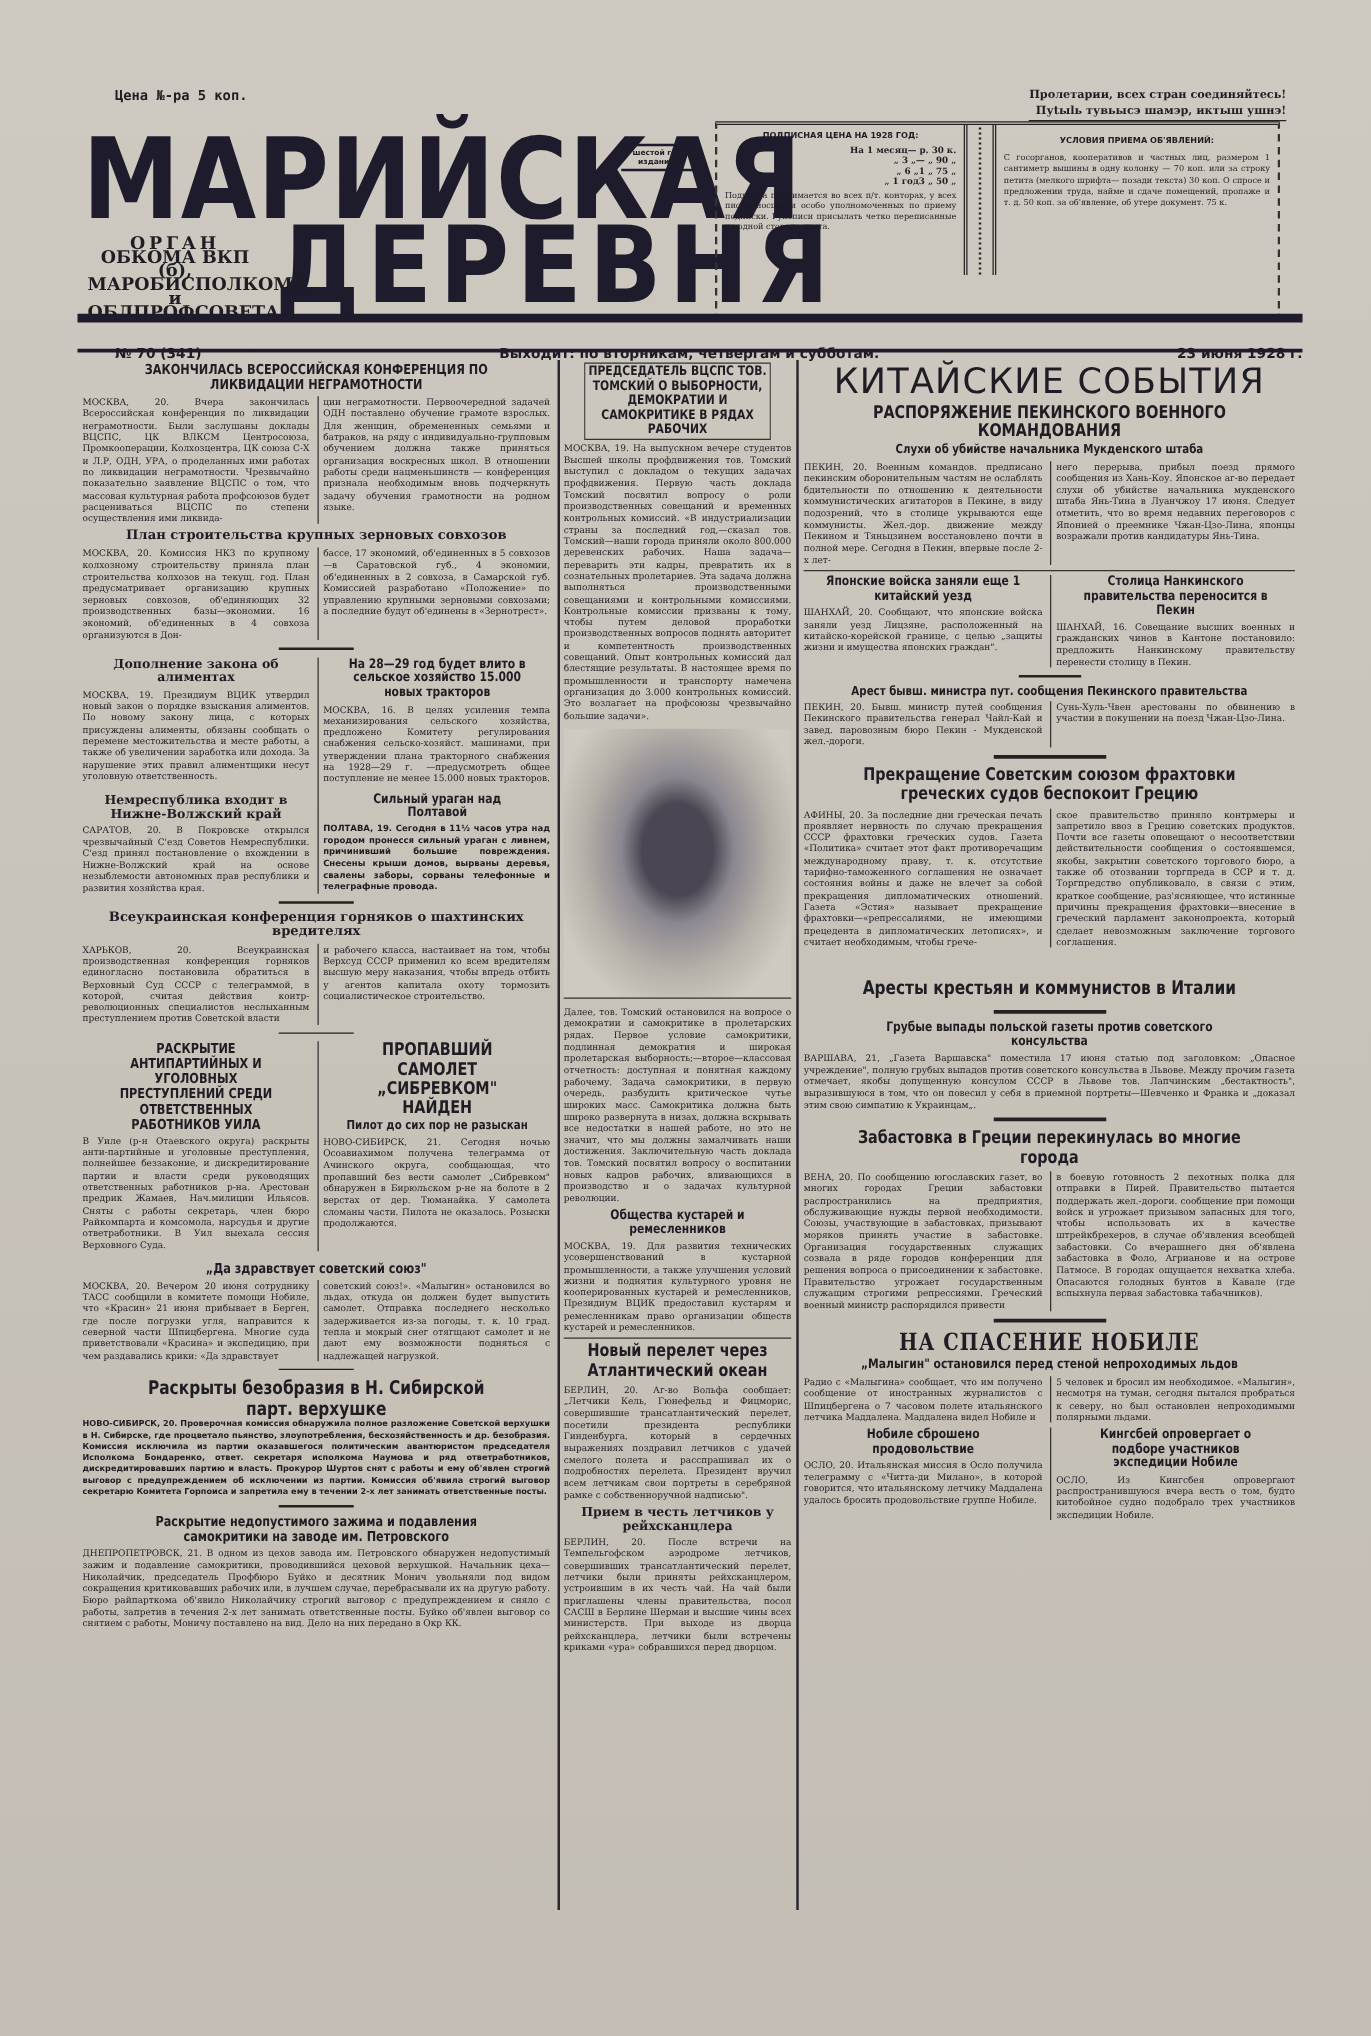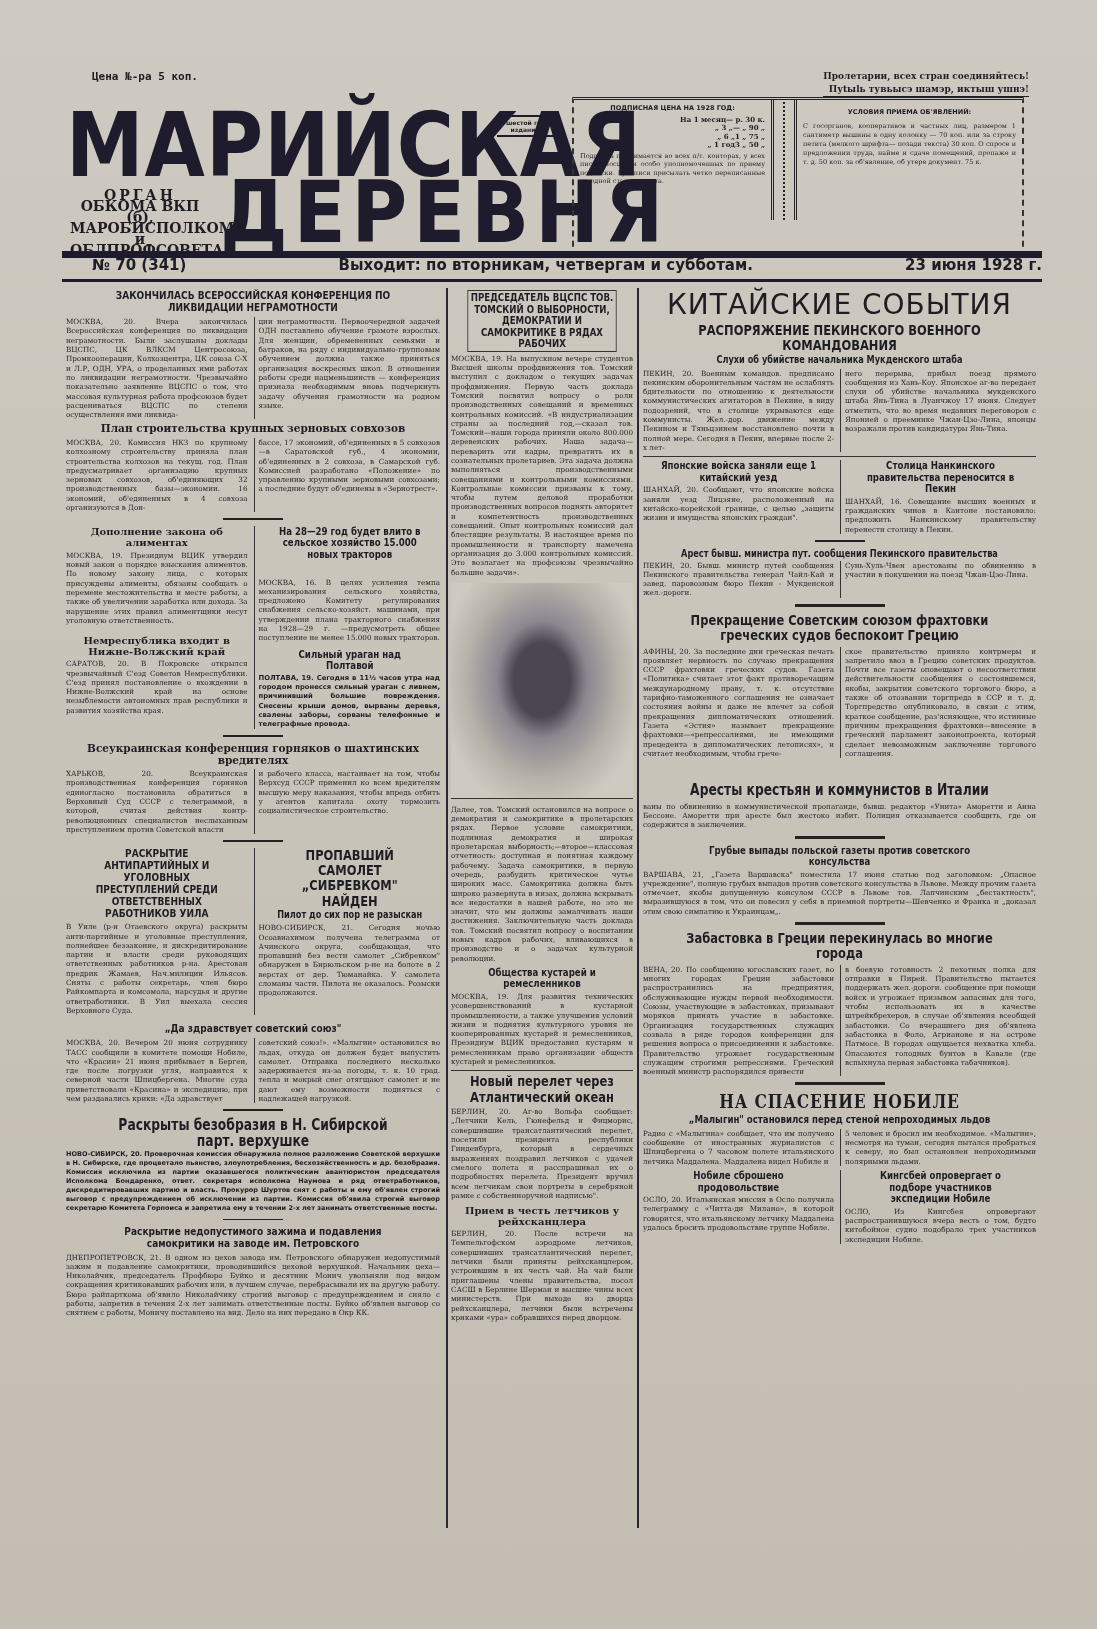--- a/index.html
+++ b/index.html
@@ -26,21 +26,21 @@
   .infobox { left:572px; top:97px; width:448px; height:154px; border-top:3px double #222; border-bottom:3px double #222; border-left:2px dashed #333; border-right:2px dashed #333; }
   .infobox .addr { font-size:11px; text-align:center; border-bottom:1.5px solid #222; padding:3px 0 2px; letter-spacing:0.3px; }
   .infobox .cols { display:flex; height:120px; }
   .infobox .sub { width:185px; padding:4px 6px; font-size:6.5px; line-height:8.5px; }
   .infobox .sub h4 { margin:0 0 3px; font-size:6.5px; text-align:center; font-family:"DejaVu Sans", sans-serif; }
   .infobox .sub .row { display:flex; justify-content:flex-end; font-weight:bold; font-size:7px; }
   .infobox .divider { width:20px; border-left:3px double #222; border-right:3px double #222; background:repeating-linear-gradient(180deg,#222 0 2px,transparent 2px 4px); background-size:2px 4px; background-repeat:repeat-y; background-position:center; }
   .infobox .ads { flex:1; padding:4px 6px; font-size:6.5px; line-height:9px; }
   .infobox .ads h4 { margin:4px 0 5px; text-align:center; font-size:6.5px; font-family:"DejaVu Sans", sans-serif; }
   .bar-thick { left:62px; width:980px; height:7px; background:#1d1b2c; }
-  .issue-line { left:92px; top:256px; width:950px; display:flex; justify-content:space-between; font-size:15px; font-weight:bold; font-family:"DejaVu Sans", sans-serif; }
+  .issue-line { left:92px; top:276px; width:950px; display:flex; justify-content:space-between; font-size:11px; font-weight:bold; font-family:"DejaVu Sans", sans-serif; }
   .vline { width:1.5px; background:#2a2830; }
   .hd { font-family:"DejaVu Sans", sans-serif; font-weight:bold; text-align:center; line-height:1.1; transform:scaleX(0.82); transform-origin:center; }
   .bt { font-size:7.2px; line-height:9.3px; text-align:justify; }
   .two { display:flex; gap:6px; }
   .two > div { flex:1; }
   .two > div + div { border-left:1px solid #333; padding-left:4px; }
   .sep { height:3px; width:90px; background:#222; margin:6px auto; }
   .portrait { background:radial-gradient(ellipse at 50% 45%, #4a4752 0 22%, #8b8790 35%, #b8b3aa 60%, #cfcac1 80%); border-bottom:1px solid #333; }
 </style>
 </head>
@@ -134,21 +134,21 @@
           <div class="bt" style="margin-top:3px">МОСКВА, 19. Президиум ВЦИК утвердил новый закон о порядке взыскания алиментов. По новому закону лица, с которых присуждены алименты, обязаны сообщать о перемене местожительства и месте работы, а также об увеличении заработка или дохода. За нарушение этих правил алиментщики несут уголовную ответственность.</div>
         </div>
         <div style="margin-top:10px">
           <div class="hd" style="font-size:10px;font-family:'DejaVu Serif',serif;transform:none">Немреспублика входит в Нижне-Волжский край</div>
           <div class="bt" style="margin-top:2px">САРАТОВ, 20. В Покровске открылся чрезвычайный С'езд Советов Немреспублики. С'езд принял постановление о вхождении в Нижне-Волжский край на основе незыблемости автономных прав республики и развития хозяйства края.</div>
         </div>
       </div>
       <div>
         <div>
           <div class="hd" style="font-size:10.5px">На 28—29 год будет влито в сельское хозяйство 15.000 новых тракторов</div>
-          <div class="bt" style="margin-top:17px">МОСКВА, 16. В целях усиления темпа механизирования сельского хозяйства, предложено Комитету регулирования снабжения сельско-хозяйст. машинами, при утверждении плана тракторного снабжения на 1928—29 г. —предусмотреть общее поступление не менее 15.000 новых тракторов.</div>
+          <div class="bt" style="margin-top:2px">МОСКВА, 16. В целях усиления темпа механизирования сельского хозяйства, предложено Комитету регулирования снабжения сельско-хозяйст. машинами, при утверждении плана тракторного снабжения на 1928—29 г. —предусмотреть общее поступление не менее 15.000 новых тракторов.</div>
         </div>
         <div style="margin-top:6px">
           <div class="hd" style="font-size:10.5px">Сильный ураган над Полтавой</div>
           <div class="bt" style="margin-top:2px;font-family:'DejaVu Sans',sans-serif;font-weight:bold;font-size:6.8px">ПОЛТАВА, 19. Сегодня в 11½ часов утра над городом пронесся сильный ураган с ливнем, причинивший большие повреждения. Снесены крыши домов, вырваны деревья, свалены заборы, сорваны телефонные и телеграфные провода.</div>
         </div>
       </div>
     </div>
     <div class="sep" style="height:1.5px;width:60px"></div>
 
     <div>
@@ -247,21 +247,20 @@
     <div>
       <div class="hd" style="font-size:14px">Прекращение Советским союзом фрахтовки греческих судов беспокоит Грецию</div>
       <div class="two" style="margin-top:3px">
         <div class="bt">АФИНЫ, 20. За последние дни греческая печать проявляет нервность по случаю прекращения СССР фрахтовки греческих судов. Газета «Политика» считает этот факт противоречащим международному праву, т. к. отсутствие тарифно-таможенного соглашения не означает состояния войны и даже не влечет за собой прекращения дипломатических отношений. Газета «Эстия» называет прекращение фрахтовки—«репрессалиями, не имеющими прецедента в дипломатических летописях», и считает необходимым, чтобы грече-</div>
         <div class="bt">ское правительство приняло контрмеры и запретило ввоз в Грецию советских продуктов. Почти все газеты оповещают о несоответствии действительности сообщения о состоявшемся, якобы, закрытии советского торгового бюро, а также об отозвании торгпреда в ССР и т. д. Торгпредство опубликовало, в связи с этим, краткое сообщение, раз'ясняющее, что истинные причины прекращения фрахтовки—внесение в греческий парламент законопроекта, который сделает невозможным заключение торгового соглашения.</div>
       </div>
     </div>
     <div style="margin-top:24px">
       <div class="hd" style="font-size:15px">Аресты крестьян и коммунистов в Италии</div>
       <div class="two" style="margin-top:3px">
-        <div class="bt">ваны по обвинению в коммунистической пропаганде, бывш. редактор «Унита» Аморетти и Анна Бессоне. Аморетти при аресте был жестоко избит. Полиция отказывается сообщить, где он содержится в заключении.</div>
       </div>
     </div>
     <div class="sep"></div>
     <div>
       <div class="hd" style="font-size:10.5px">Грубые выпады польской газеты против советского консульства</div>
       <div class="bt" style="margin-top:2px">ВАРШАВА, 21, „Газета Варшавска" поместила 17 июня статью под заголовком: „Опасное учреждение", полную грубых выпадов против советского консульства в Львове. Между прочим газета отмечает, якобы допущенную консулом СССР в Львове тов. Лапчинским „бестактность", выразившуюся в том, что он повесил у себя в приемной портреты—Шевченко и Франка и „доказал этим свою симпатию к Украинцам„.</div>
     </div>
     <div class="sep"></div>
     <div>
       <div class="hd" style="font-size:14px">Забастовка в Греции перекинулась во многие города</div>

